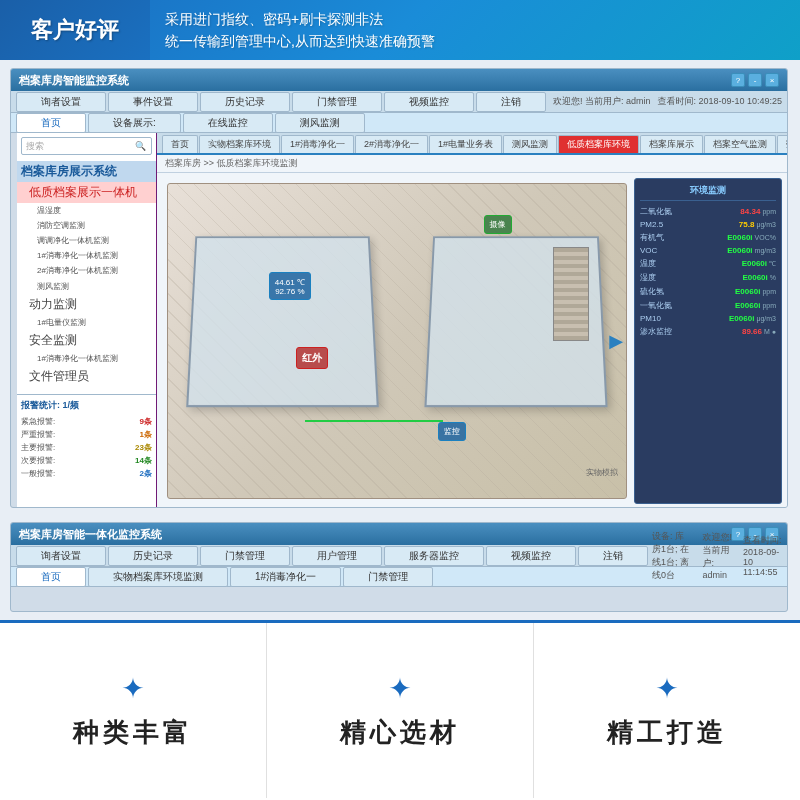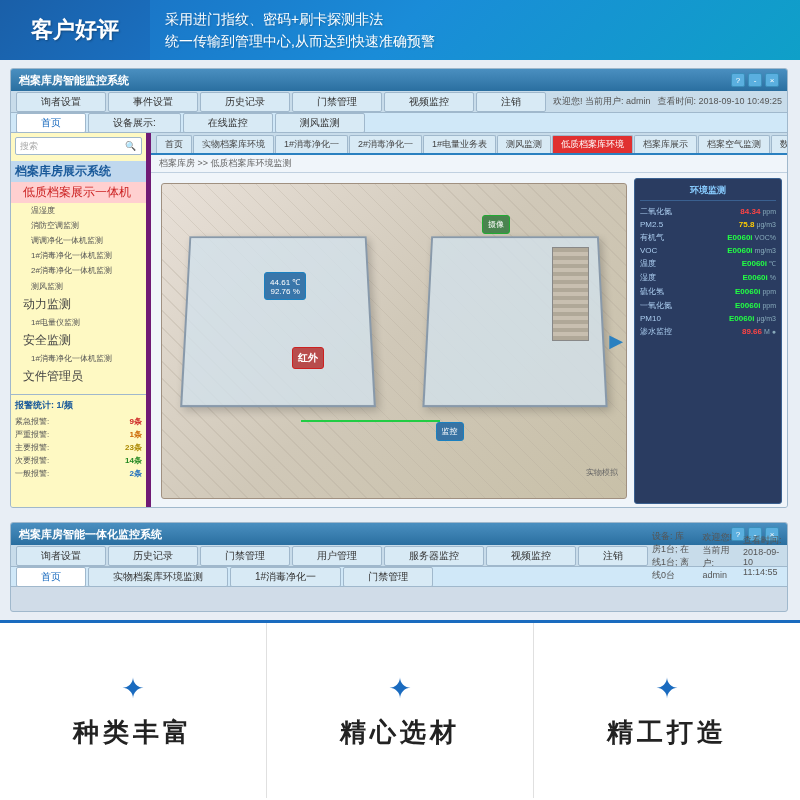--- a/index.html
+++ b/index.html
@@ -130,24 +130,25 @@
 
     
     .content-area {
       display: flex;
       height: calc(100% - 62px);
     }
 
     
     .left-sidebar {
       width: 140px;
-      background: #fef9c3;
-      border-right: 5px solid #701a75;
+      background: #ffffff;
+      border-right: 1px solid #701a75;
       overflow: hidden;
       flex-shrink: 0;
+      margin-left: 6px;
     }
     .sidebar-search {
       margin: 4px;
       height: 18px;
       background: #fff;
       border: 1px solid #a0b8cc;
       border-radius: 2px;
       display: flex;
       align-items: center;
       padding: 0 4px;

